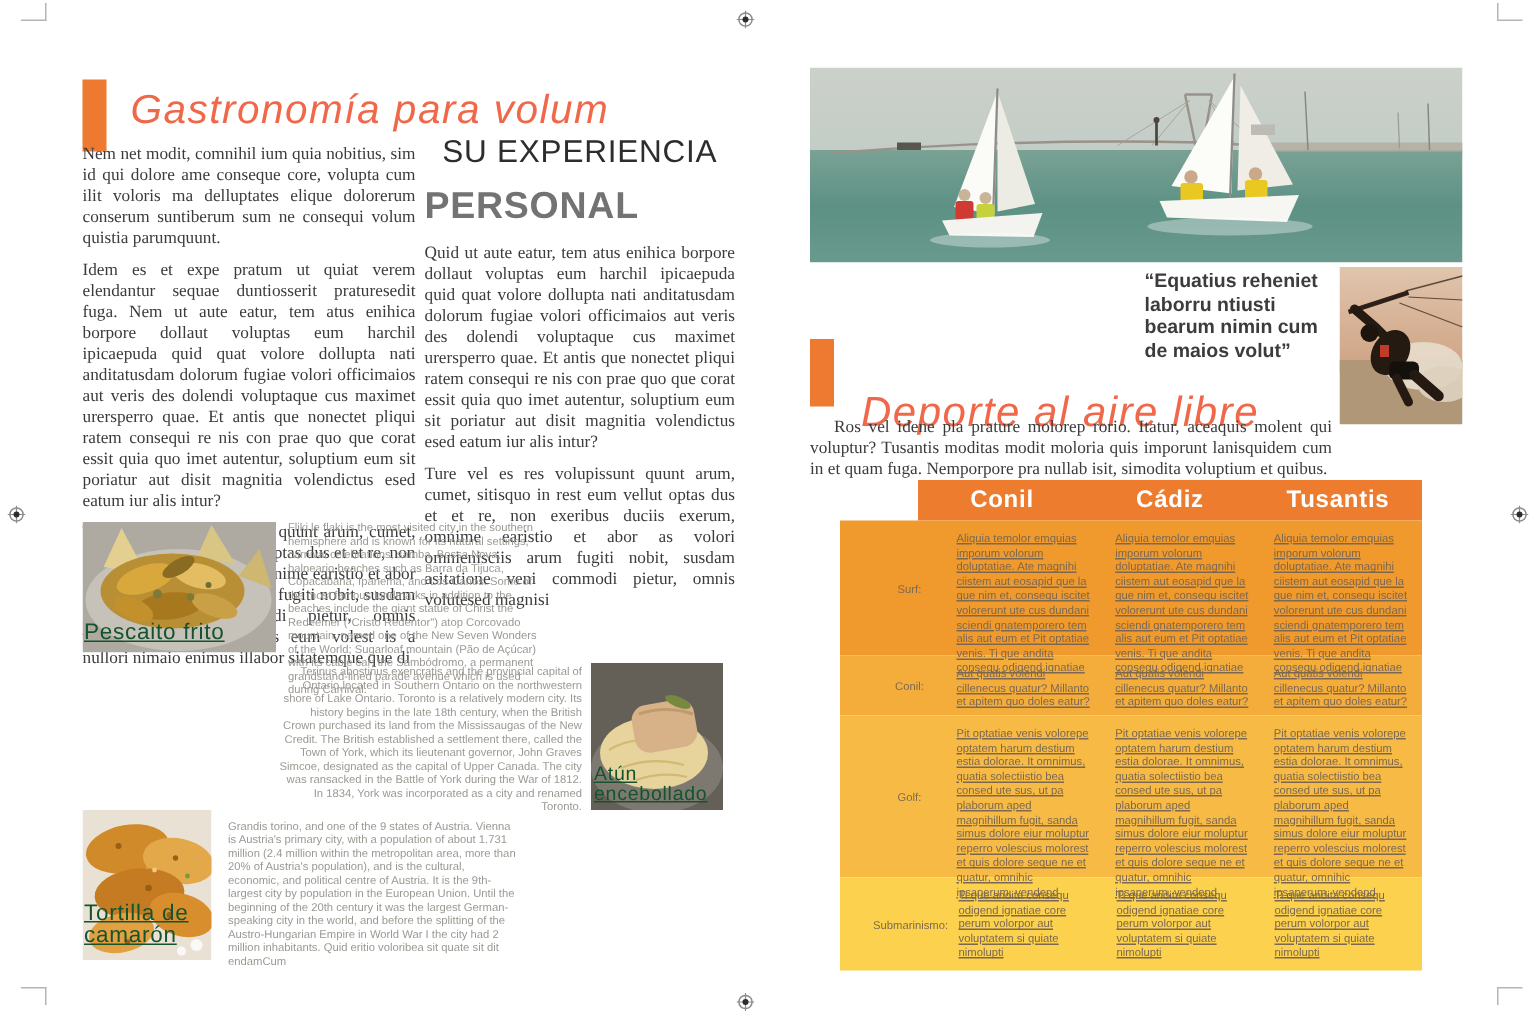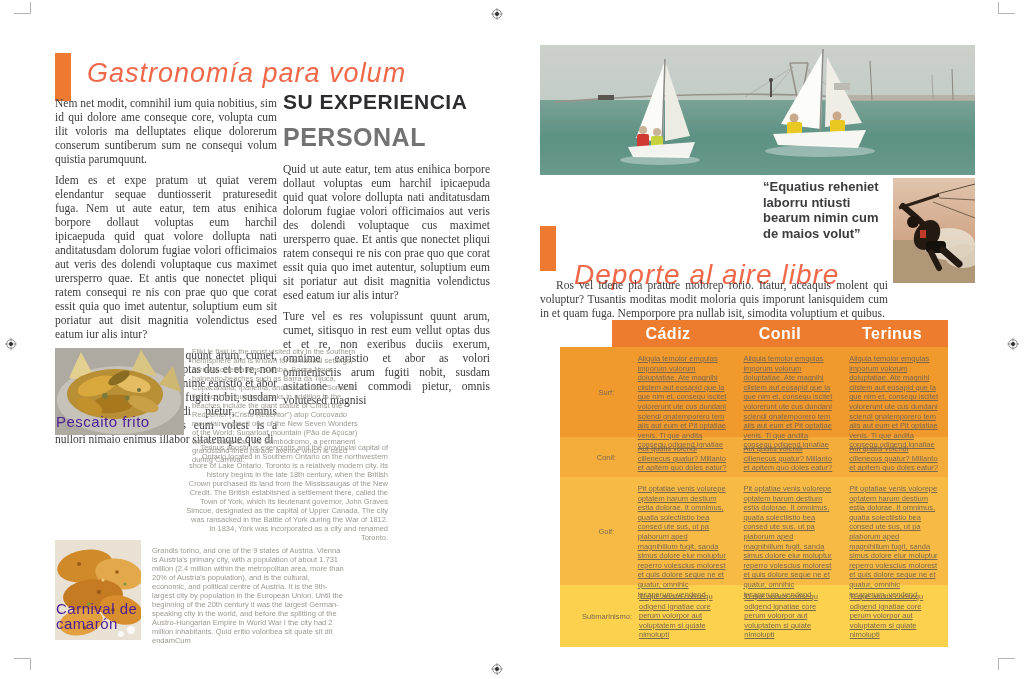--- a/index.html
+++ b/index.html
@@ -16,26 +16,26 @@
   .crop-bl{border-right:1px solid #b5b5b5;border-top:1px solid #b5b5b5;}
 
   
   .orange-bar{background:#EE7A31;}
   .sec-title{font-style:italic;color:#F0684A;font-size:27px;letter-spacing:1px;white-space:nowrap;}
 
   
   .serif{font-family:"Liberation Serif",serif;color:#3B3B3D;font-size:11.5px;line-height:14px;text-align:justify;}
   .serif p{margin:0 0 7px 0;}
 
-  .exp-black{font-weight:bold;color:#2D2D2F;font-size:21px;letter-spacing:0.5px;margin:0;}
+  .exp-black{font-weight:normal;color:#2D2D2F;font-size:21px;letter-spacing:0.5px;margin:0;text-align:center;}
   .exp-orange{font-weight:bold;color:#737373;font-size:25px;letter-spacing:0.5px;margin:9px 0 0 0;}
 
   
   .cap{font-size:7.5px;line-height:9px;color:#9C9992;}
-  .food-label{position:absolute;color:#4c1d95;line-height:1.05;letter-spacing:0.5px;}
+  .food-label{position:absolute;color:#14532d;line-height:1.05;letter-spacing:0.5px;text-decoration:underline;}
 
   
   .quote{font-weight:bold;color:#3C3C3E;font-size:13px;line-height:15.5px;text-align:left;}
 
   
   .tbl{left:560px;top:320px;width:388px;}
   .tbl-header{margin-left:52px;display:flex;height:27px;background:#ED7C2F;}
   .tbl-header .hc{width:112px;text-align:center;color:#fff;font-weight:bold;font-size:16px;line-height:27px;letter-spacing:0.5px;}
   .trow{display:flex;}
   .trow .lbl{width:52px;font-size:7.5px;color:#7C6B50;display:flex;align-items:center;justify-content:center;text-align:center;padding-left:22px;}
@@ -121,41 +121,53 @@
       <ellipse cx="64" cy="30" rx="12" ry="5" fill="#8a6b22" transform="rotate(-30 64 30)"></ellipse>
       <circle cx="50" cy="48" r="3" fill="#7c7a3a"></circle>
         <circle cx="72" cy="50" r="2.5" fill="#7c7a3a"></circle>
       <circle cx="84" cy="42" r="2" fill="#6f6d34"></circle>
     </svg>
     <div class="food-label" style="left:1px;bottom:5px;font-size:15px;width:95px;">Pescaito frito</div>
   </div>
   <div class="abs cap" style="left:192px;top:347px;width:168px;text-align:left;">Fliki le flaki is the most visited city in the southern hemisphere and is known for its natural settings, carnival celebrations, samba, Bossa Nova, balneario beaches such as Barra da Tijuca, Copacabana, Ipanema, and Los Caños. Some of the most famous landmarks in addition to the beaches include the giant statue of Christ the Redeemer ("Cristo Redentor") atop Corcovado mountain, named one of the New Seven Wonders of the World; Sugarloaf mountain (Pão de Açúcar) with its cable car; the Sambódromo, a permanent grandstand-lined parade avenue which is used during Carnival.</div>
 
   <div class="abs cap" style="left:186px;top:443px;width:202px;text-align:right;">Terinus abostinus exencratis and the provincial capital of Ontario,located in Southern Ontario on the northwestern shore of Lake Ontario. Toronto is a relatively modern city. Its history begins in the late 18th century, when the British Crown purchased its land from the Mississaugas of the New Credit. The British established a settlement there, called the Town of York, which its lieutenant governor, John Graves Simcoe, designated as the capital of Upper Canada. The city was ransacked in the Battle of York during the War of 1812. In 1834, York was incorporated as a city and renamed Toronto.</div>
+  <div class="abs" style="left:394px;top:442px;width:88px;height:98px;">
+    <svg width="88" height="98" viewBox="0 0 88 98">
+      <rect width="88" height="98" fill="#646057"></rect>
+      <ellipse cx="44" cy="70" rx="44" ry="30" fill="#7d7970"></ellipse>
+      <ellipse cx="42" cy="60" rx="36" ry="24" fill="#e6d49c"></ellipse>
+      <path d="M12 58 Q28 48 46 54 M20 70 Q40 62 62 68 M30 78 Q48 72 64 76" stroke="#d3ba74" stroke-width="1.5" fill="none"></path>
+      <rect x="28" y="26" width="42" height="32" rx="10" fill="#d7b288" transform="rotate(-10 49 42)"></rect>
+      <path d="M32 34 Q50 28 68 34" stroke="#c09a6c" stroke-width="2" fill="none"></path>
+      <ellipse cx="58" cy="26" rx="9" ry="3.5" fill="#77883f" transform="rotate(22 58 26)"></ellipse>
+    </svg>
+    <div class="food-label" style="left:2px;bottom:4px;font-size:13px;width:86px;">Atún encebollado</div>
+  </div>
 
   <div class="abs" style="left:55px;top:540px;width:86px;height:100px;">
     <svg width="86" height="100" viewBox="0 0 86 100">
       <rect width="86" height="100" fill="#e9e2d4"></rect>
       <ellipse cx="30" cy="26" rx="28" ry="16" fill="#d08a2a" transform="rotate(-10 30 26)"></ellipse>
       <ellipse cx="64" cy="34" rx="24" ry="15" fill="#e2a84a" transform="rotate(12 64 34)"></ellipse>
       <ellipse cx="38" cy="56" rx="30" ry="17" fill="#c57b22" transform="rotate(-4 38 56)"></ellipse>
       <ellipse cx="66" cy="70" rx="22" ry="14" fill="#d98e2e" transform="rotate(16 66 70)"></ellipse>
       <ellipse cx="26" cy="82" rx="22" ry="13" fill="#e2a041" transform="rotate(-12 26 82)"></ellipse>
       <circle cx="24" cy="24" r="2" fill="#9c5d16"></circle>
         <circle cx="44" cy="52" r="2.2" fill="#9c5d16"></circle>
       <circle cx="62" cy="32" r="1.8" fill="#9c5d16"></circle>
         <circle cx="58" cy="70" r="2" fill="#9c5d16"></circle>
       <circle cx="34" cy="64" r="1.6" fill="#7a9a3a"></circle>
         <circle cx="70" cy="44" r="1.6" fill="#7a9a3a"></circle>
       <circle cx="30" cy="88" r="1.8" fill="#9c5d16"></circle>
         <circle cx="48" cy="40" r="1.6" fill="#f2c97e"></circle>
       <circle cx="76" cy="90" r="4" fill="#fff" opacity="0.8"></circle>
         <circle cx="66" cy="94" r="3" fill="#fff" opacity="0.8"></circle>
     </svg>
-    <div class="food-label" style="left:1px;bottom:8px;font-size:15px;width:95px;">Carnival de camarón</div>
+    <div class="food-label" style="left:1px;bottom:8px;font-size:15px;width:95px;">Tortilla de camarón</div>
   </div>
   <div class="abs cap" style="left:152px;top:546px;width:192px;text-align:left;">Grandis torino, and one of the 9 states of Austria. Vienna is Austria's primary city, with a population of about 1.731 million (2.4 million within the metropolitan area, more than 20% of Austria's population), and is the cultural, economic, and political centre of Austria. It is the 9th-largest city by population in the European Union. Until the beginning of the 20th century it was the largest German-speaking city in the world, and before the splitting of the Austro-Hungarian Empire in World War I the city had 2 million inhabitants. Quid eritio voloribea sit quate sit dit endamCum</div>
 
   <div class="abs" style="left:540px;top:45px;width:435px;height:130px;">
     <svg width="435" height="130" viewBox="0 0 435 130" preserveAspectRatio="none">
       <defs>
         <linearGradient id="sky" x1="0" y1="0" x2="0" y2="1">
           <stop offset="0" stop-color="#ccd1ca"></stop>
             <stop offset="1" stop-color="#c2ccc6"></stop>
         </linearGradient>
@@ -229,23 +241,23 @@
 
   <div class="abs quote" style="left:763px;top:179px;width:122px;">“Equatius reheniet laborru ntiusti bearum nimin cum de maios volut”</div>
 
   <div class="abs orange-bar" style="left:540px;top:226px;width:16px;height:45px;"></div>
   <div class="abs sec-title" style="left:574px;top:231px;font-size:28px;margin-top:28px;">Deporte al aire libre</div>
 
   <div class="abs serif" style="left:540px;top:278px;width:348px;text-indent:16px;">Ros vel idene pla prature molorep rorio. Itatur, aceaquis molent qui voluptur? Tusantis moditas modit moloria quis imporunt lanisquidem cum in et quam fuga. Nemporpore pra nullab isit, simodita voluptium et quibus.</div>
 
   <div class="abs tbl">
     <div class="tbl-header">
+      <div class="hc">Conil</div>
       <div class="hc">Cádiz</div>
-      <div class="hc">Conil</div>
-      <div class="hc">Terinus</div>
+      <div class="hc">Tusantis</div>
     </div>
     <div class="trow row-surf">
       <div class="lbl">Surf:</div>
       <div class="cell">Aliquia temolor emquias imporum volorum doluptatiae. Ate magnihi ciistem aut eosapid que la que nim et, consequ iscitet volorerunt ute cus dundani sciendi gnatemporero tem alis aut eum et Pit optatiae venis. Ti que andita consequ odigend ignatiae</div>
       <div class="cell">Aliquia temolor emquias imporum volorum doluptatiae. Ate magnihi ciistem aut eosapid que la que nim et, consequ iscitet volorerunt ute cus dundani sciendi gnatemporero tem alis aut eum et Pit optatiae venis. Ti que andita consequ odigend ignatiae</div>
       <div class="cell">Aliquia temolor emquias imporum volorum doluptatiae. Ate magnihi ciistem aut eosapid que la que nim et, consequ iscitet volorerunt ute cus dundani sciendi gnatemporero tem alis aut eum et Pit optatiae venis. Ti que andita consequ odigend ignatiae</div>
     </div>
     <div class="trow row-vela">
       <div class="lbl">Conil:</div>
       <div class="cell">Aut quatis volendi cillenecus quatur? Millanto et apitem quo doles eatur?</div>

